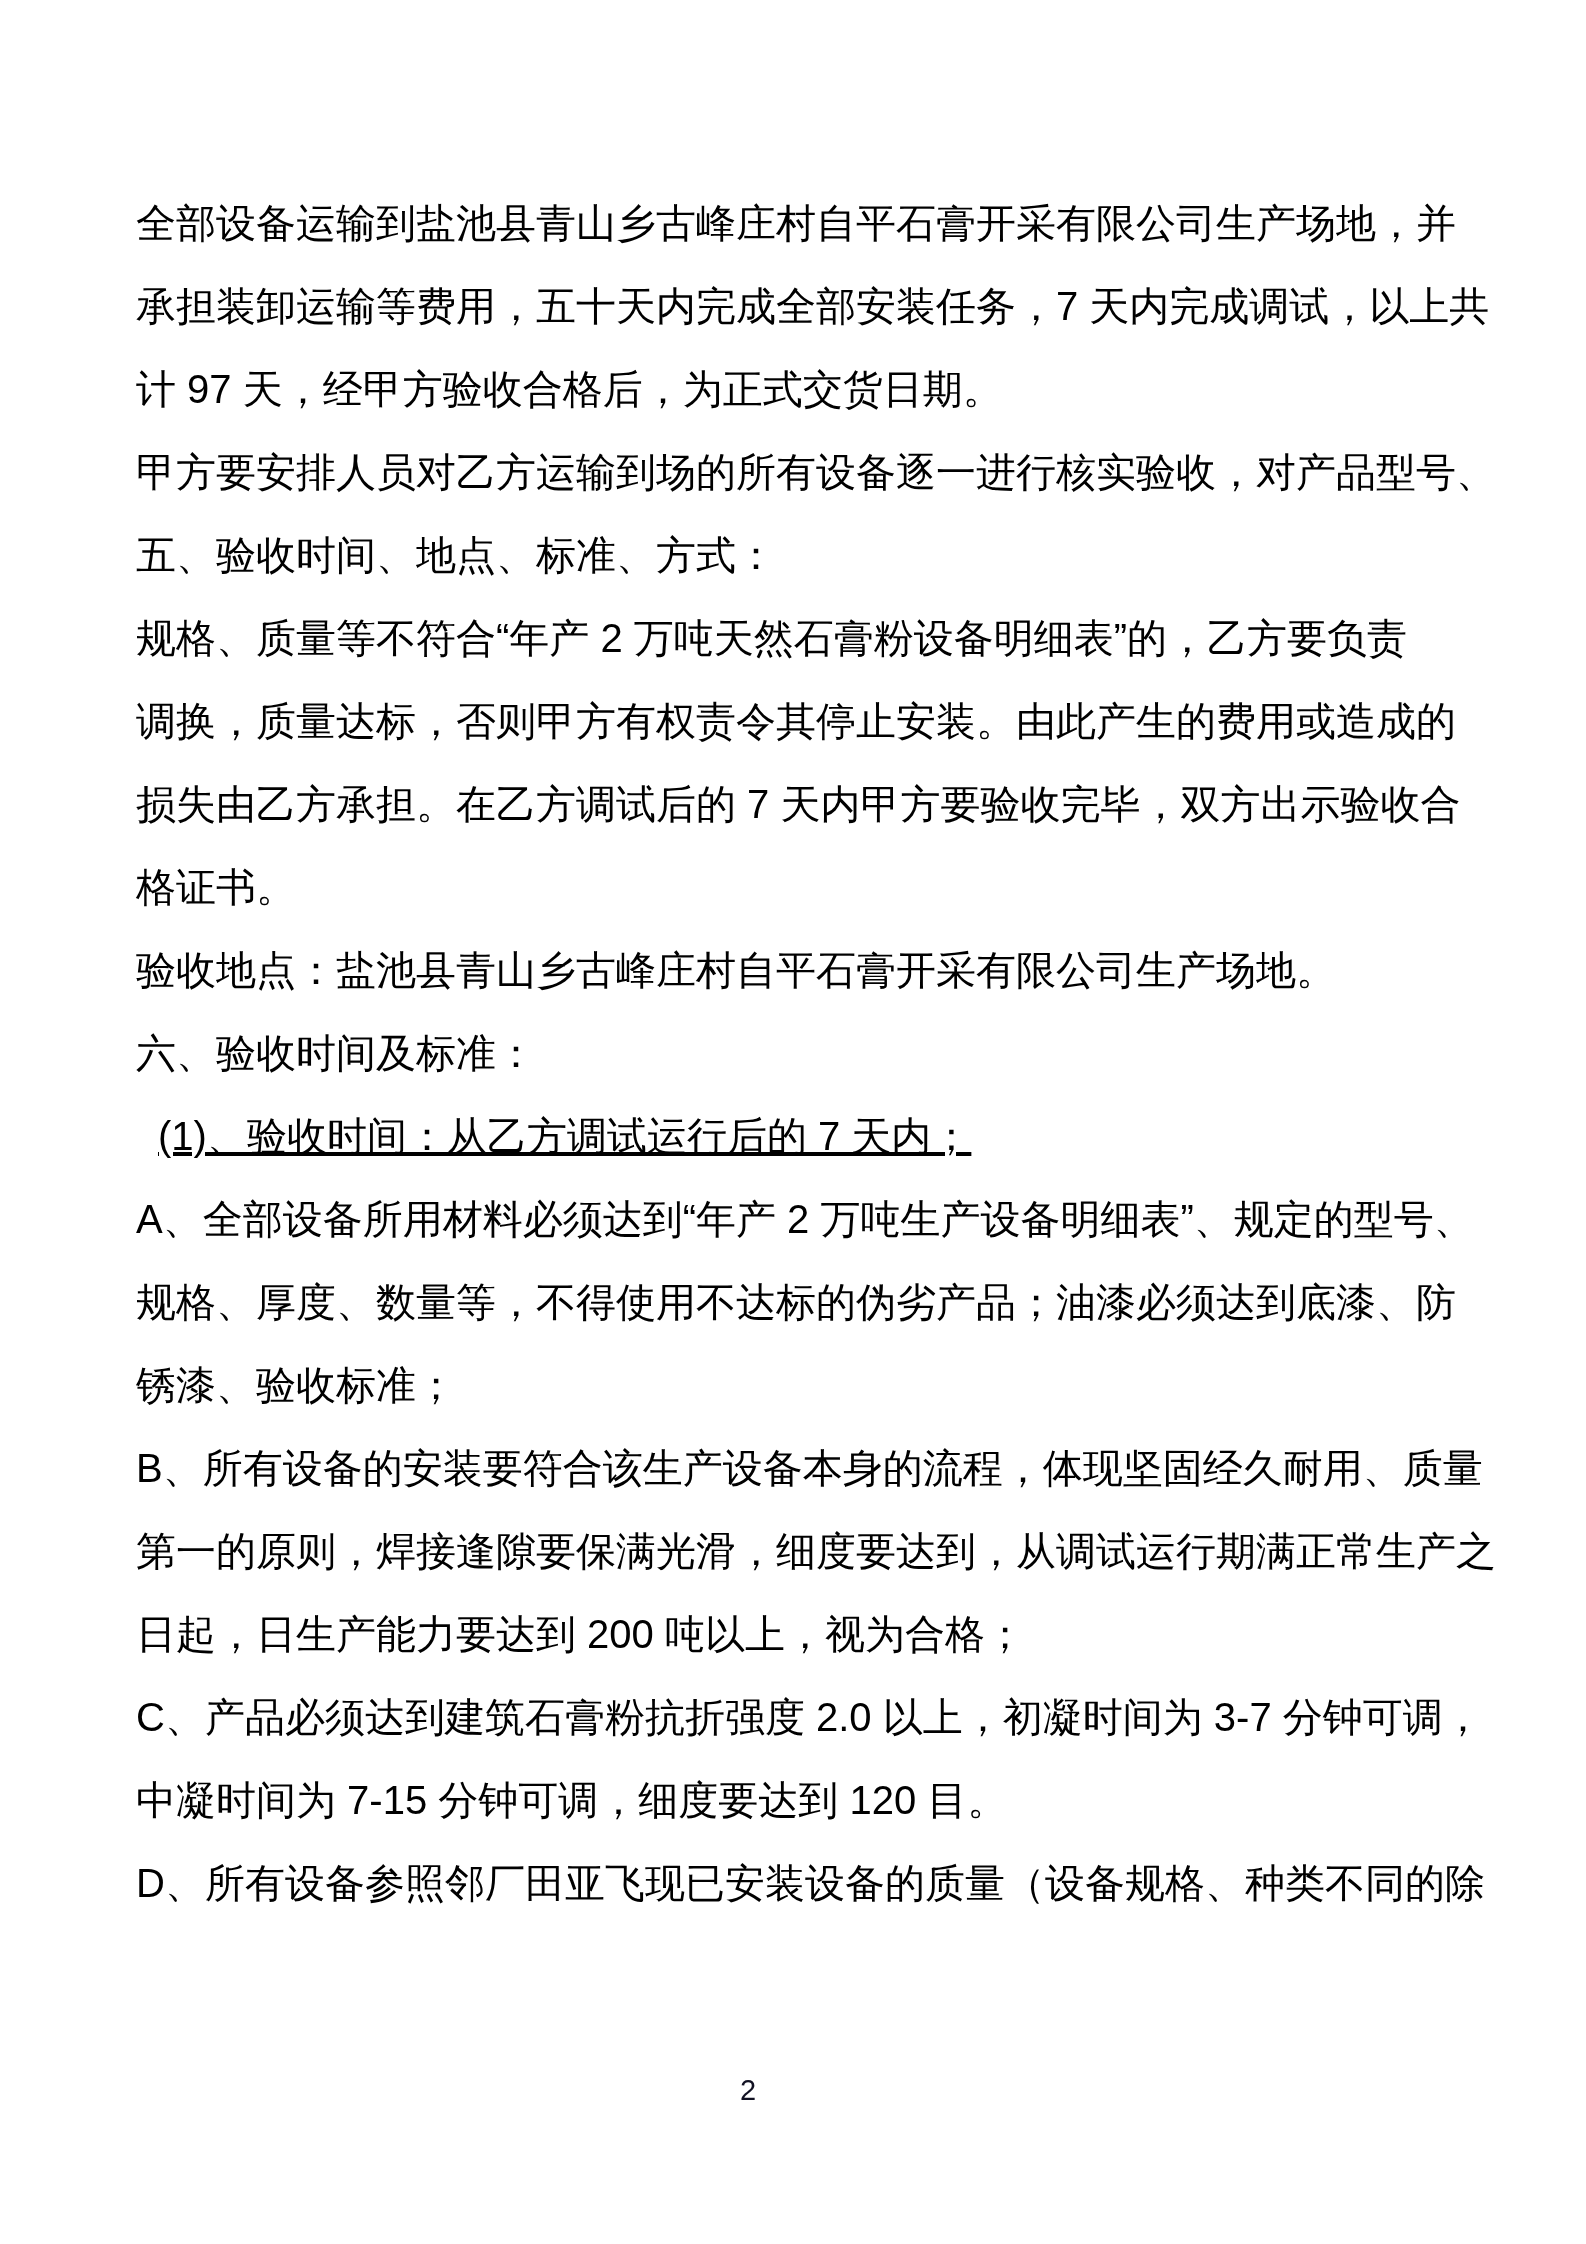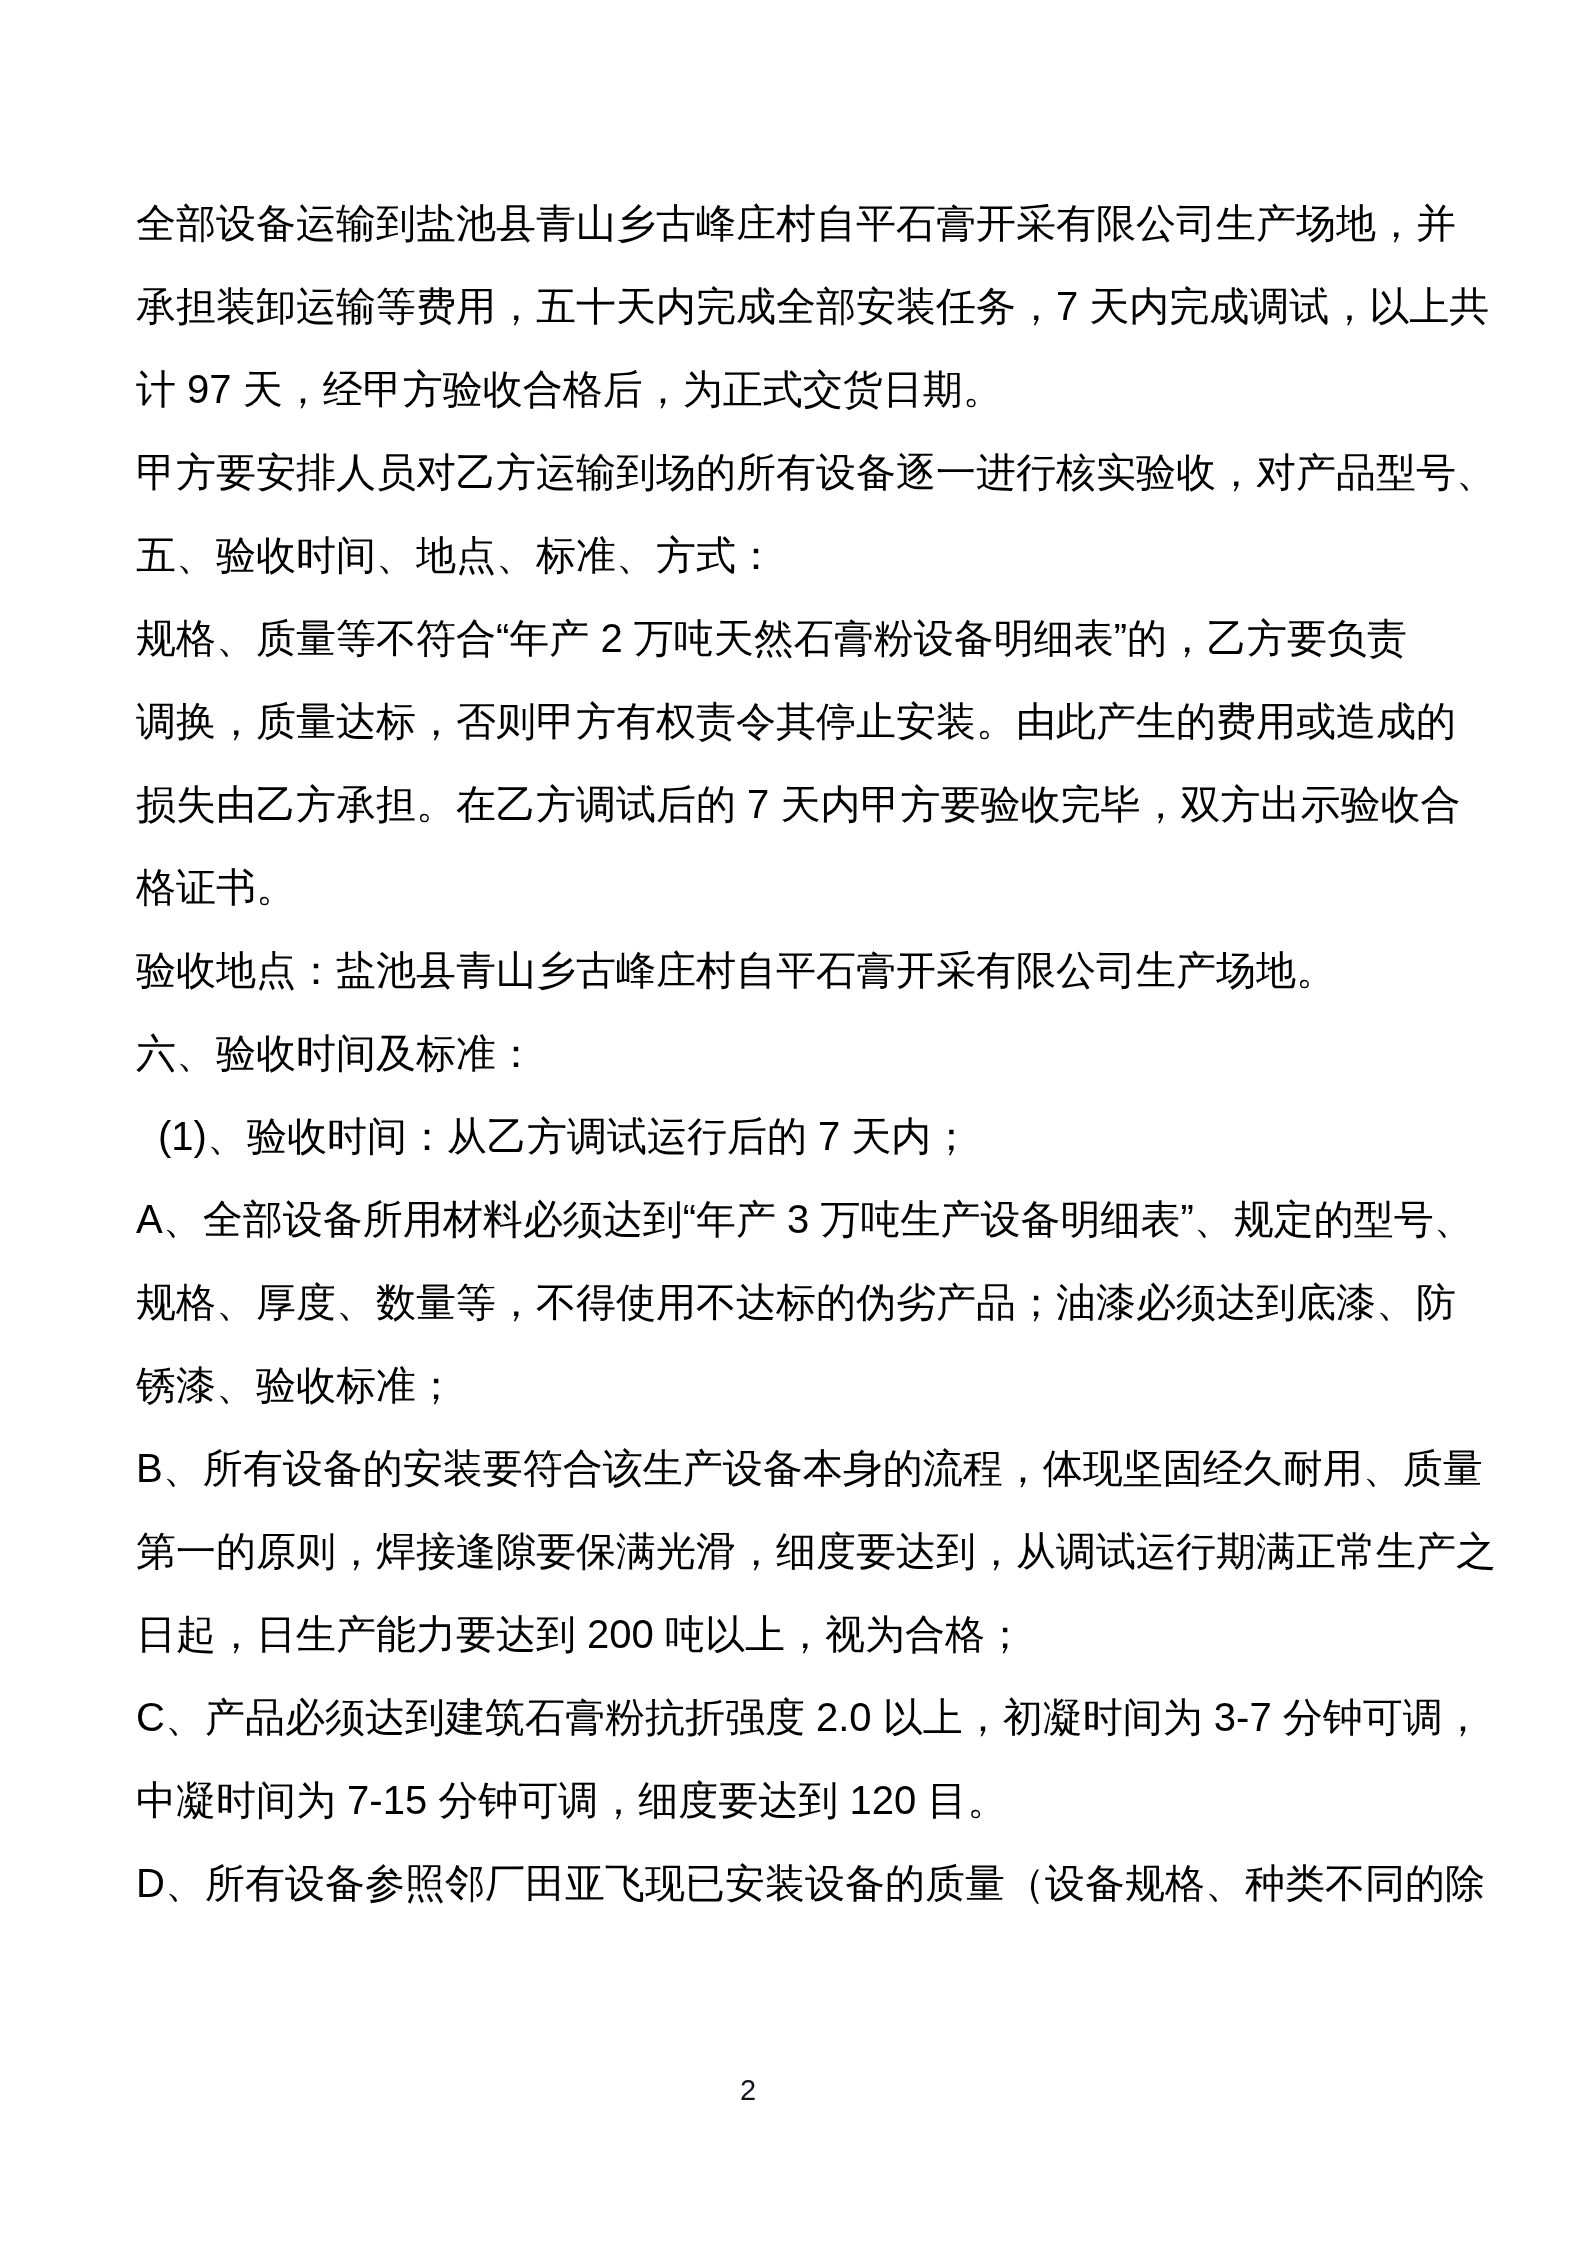--- a/index.html
+++ b/index.html
@@ -28,20 +28,21 @@
   }
   .line {
     font-size: 40px;
     line-height: 83px;
     white-space: nowrap;
     letter-spacing: 0px;
     font-weight: 500;
   }
   .line.indent {
     padding-left: 22px;
+    text-decoration: underline;
   }
   .footer {
     position: absolute;
     top: 2072px;
     left: 0;
     width: 100%;
     text-align: center;
     font-size: 29px;
     line-height: 36px;
     color: #111122;
@@ -57,21 +58,21 @@
     <div class="line">计 97 天，经甲方验收合格后，为正式交货日期。</div>
     <div class="line">甲方要安排人员对乙方运输到场的所有设备逐一进行核实验收，对产品型号、</div>
     <div class="line">五、验收时间、地点、标准、方式：</div>
     <div class="line">规格、质量等不符合“年产 2 万吨天然石膏粉设备明细表”的，乙方要负责</div>
     <div class="line">调换，质量达标，否则甲方有权责令其停止安装。由此产生的费用或造成的</div>
     <div class="line">损失由乙方承担。在乙方调试后的 7 天内甲方要验收完毕，双方出示验收合</div>
     <div class="line">格证书。</div>
     <div class="line">验收地点：盐池县青山乡古峰庄村自平石膏开采有限公司生产场地。</div>
     <div class="line">六、验收时间及标准：</div>
     <div class="line indent">(1)、验收时间：从乙方调试运行后的 7 天内；</div>
-    <div class="line">A、全部设备所用材料必须达到“年产 3 万吨生产设备明细表”、规定的型号、</div>
+    <div class="line">A、全部设备所用材料必须达到“年产 2 万吨生产设备明细表”、规定的型号、</div>
     <div class="line">规格、厚度、数量等，不得使用不达标的伪劣产品；油漆必须达到底漆、防</div>
     <div class="line">锈漆、验收标准；</div>
     <div class="line">B、所有设备的安装要符合该生产设备本身的流程，体现坚固经久耐用、质量</div>
     <div class="line">第一的原则，焊接逢隙要保满光滑，细度要达到，从调试运行期满正常生产之</div>
     <div class="line">日起，日生产能力要达到 200 吨以上，视为合格；</div>
     <div class="line">C、产品必须达到建筑石膏粉抗折强度 2.0 以上，初凝时间为 3-7 分钟可调，</div>
     <div class="line">中凝时间为 7-15 分钟可调，细度要达到 120 目。</div>
     <div class="line">D、所有设备参照邻厂田亚飞现已安装设备的质量（设备规格、种类不同的除</div>
   </div>
   <div class="footer">2</div>

